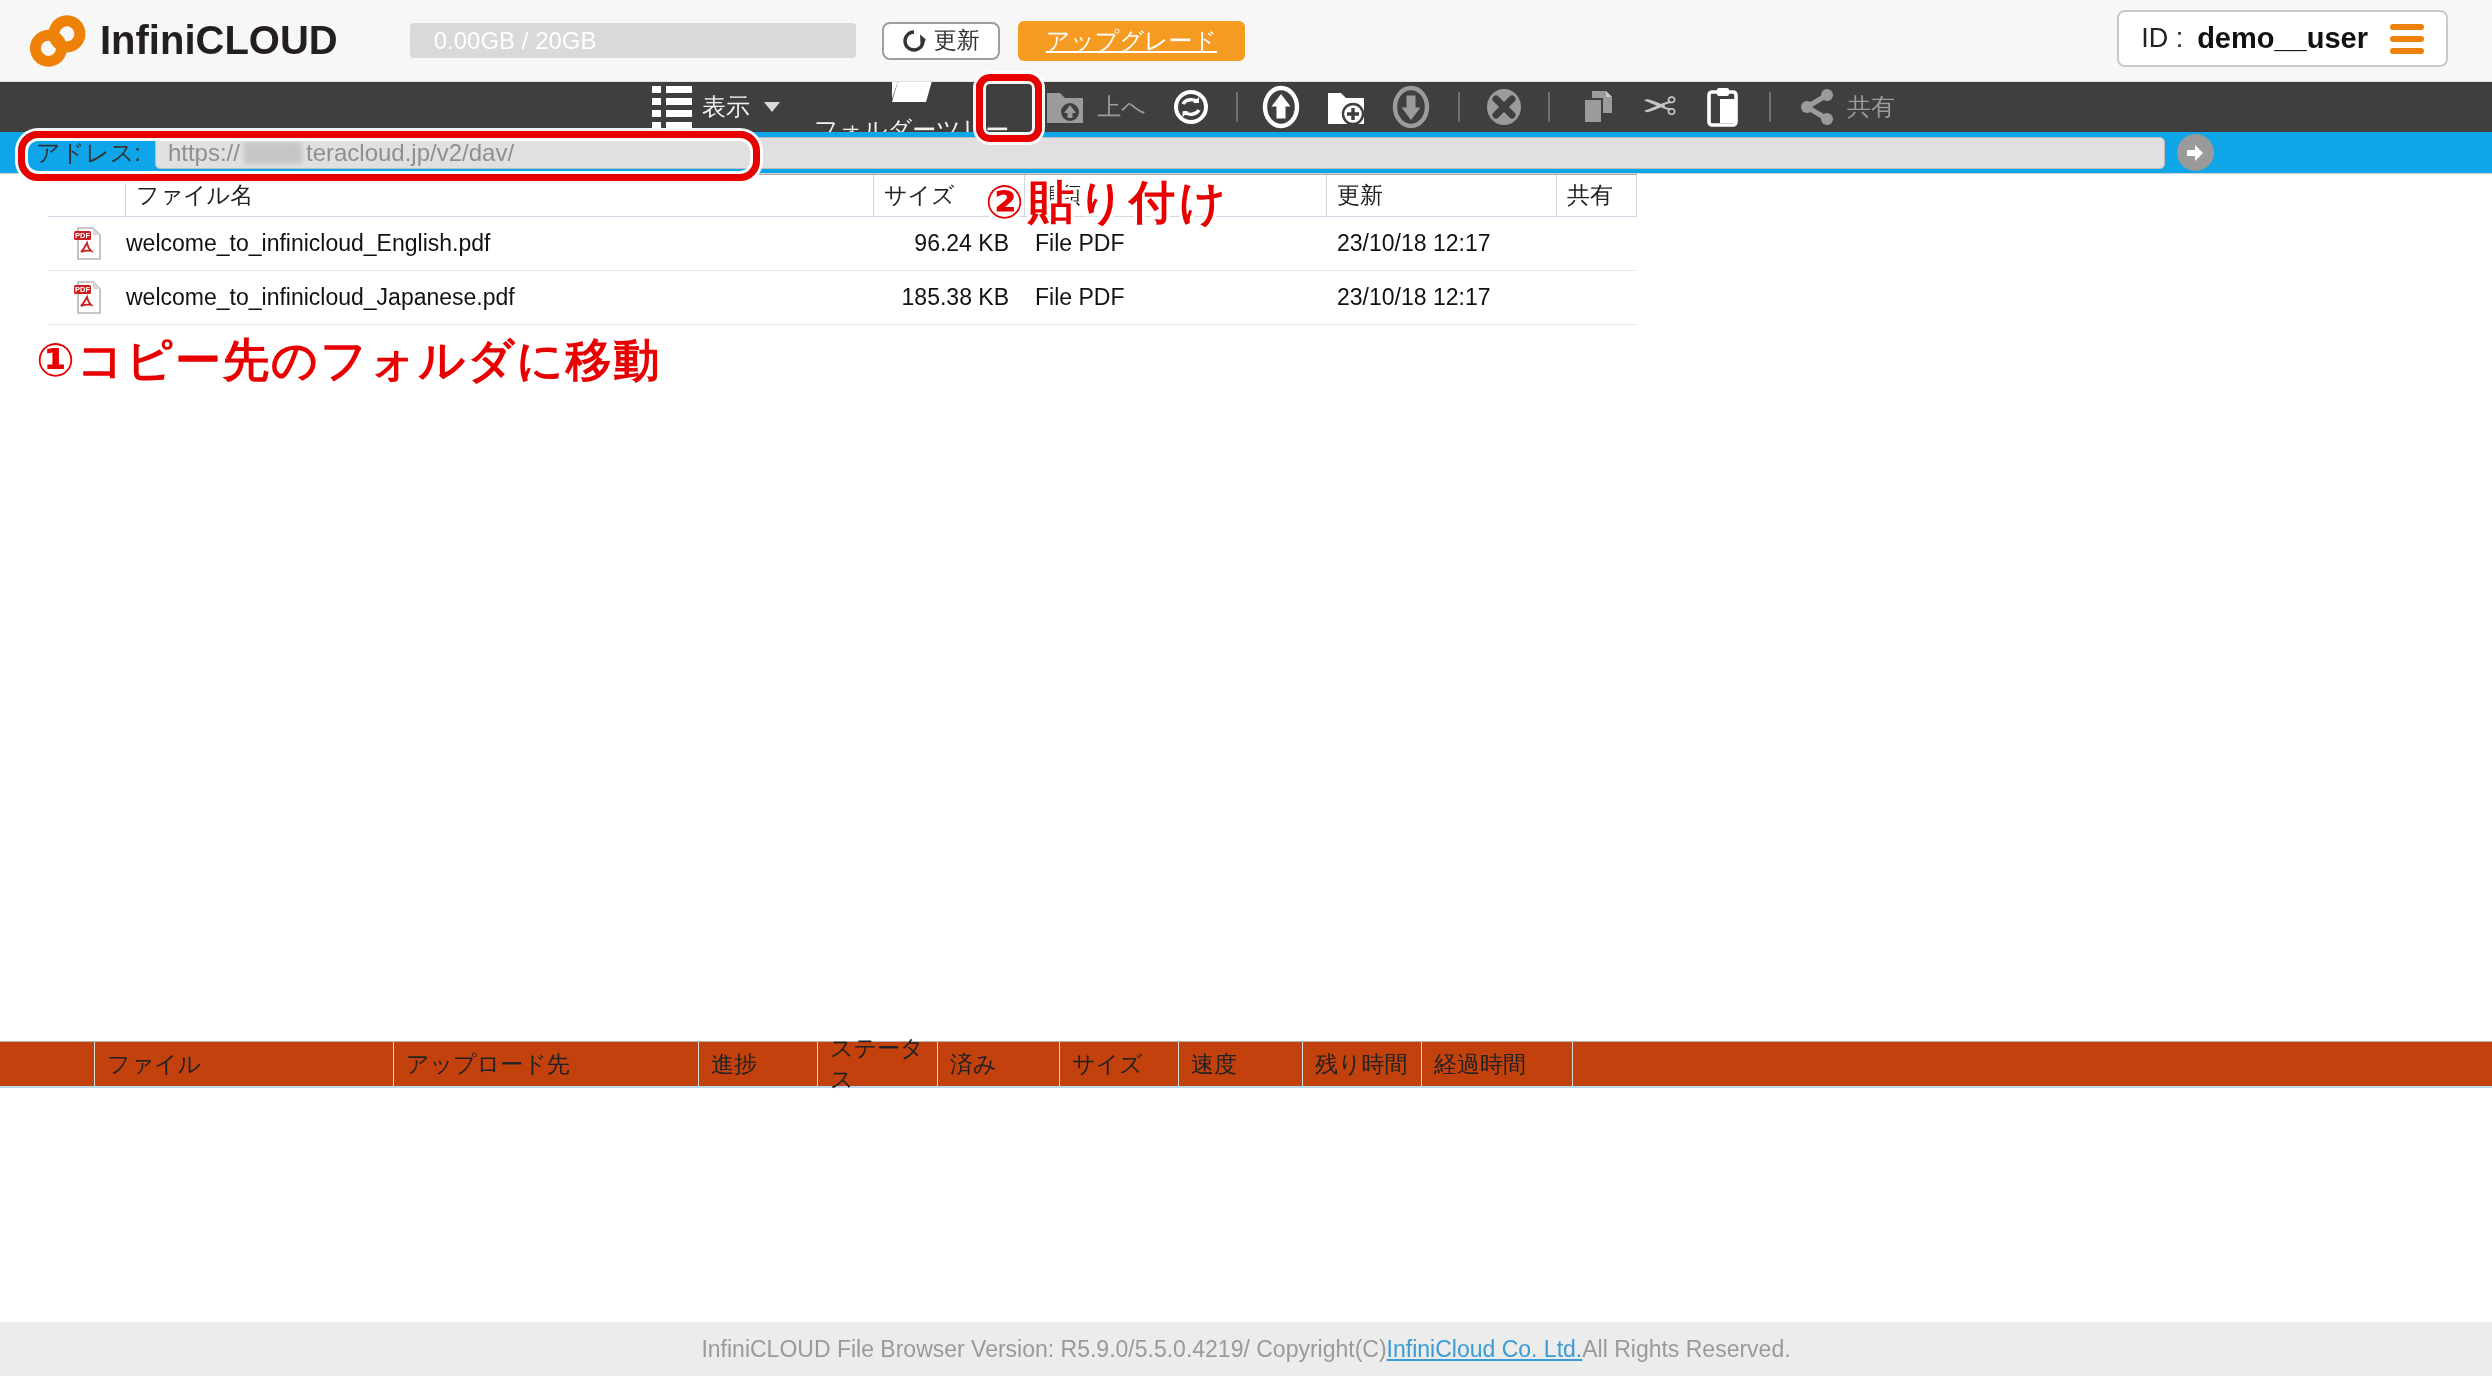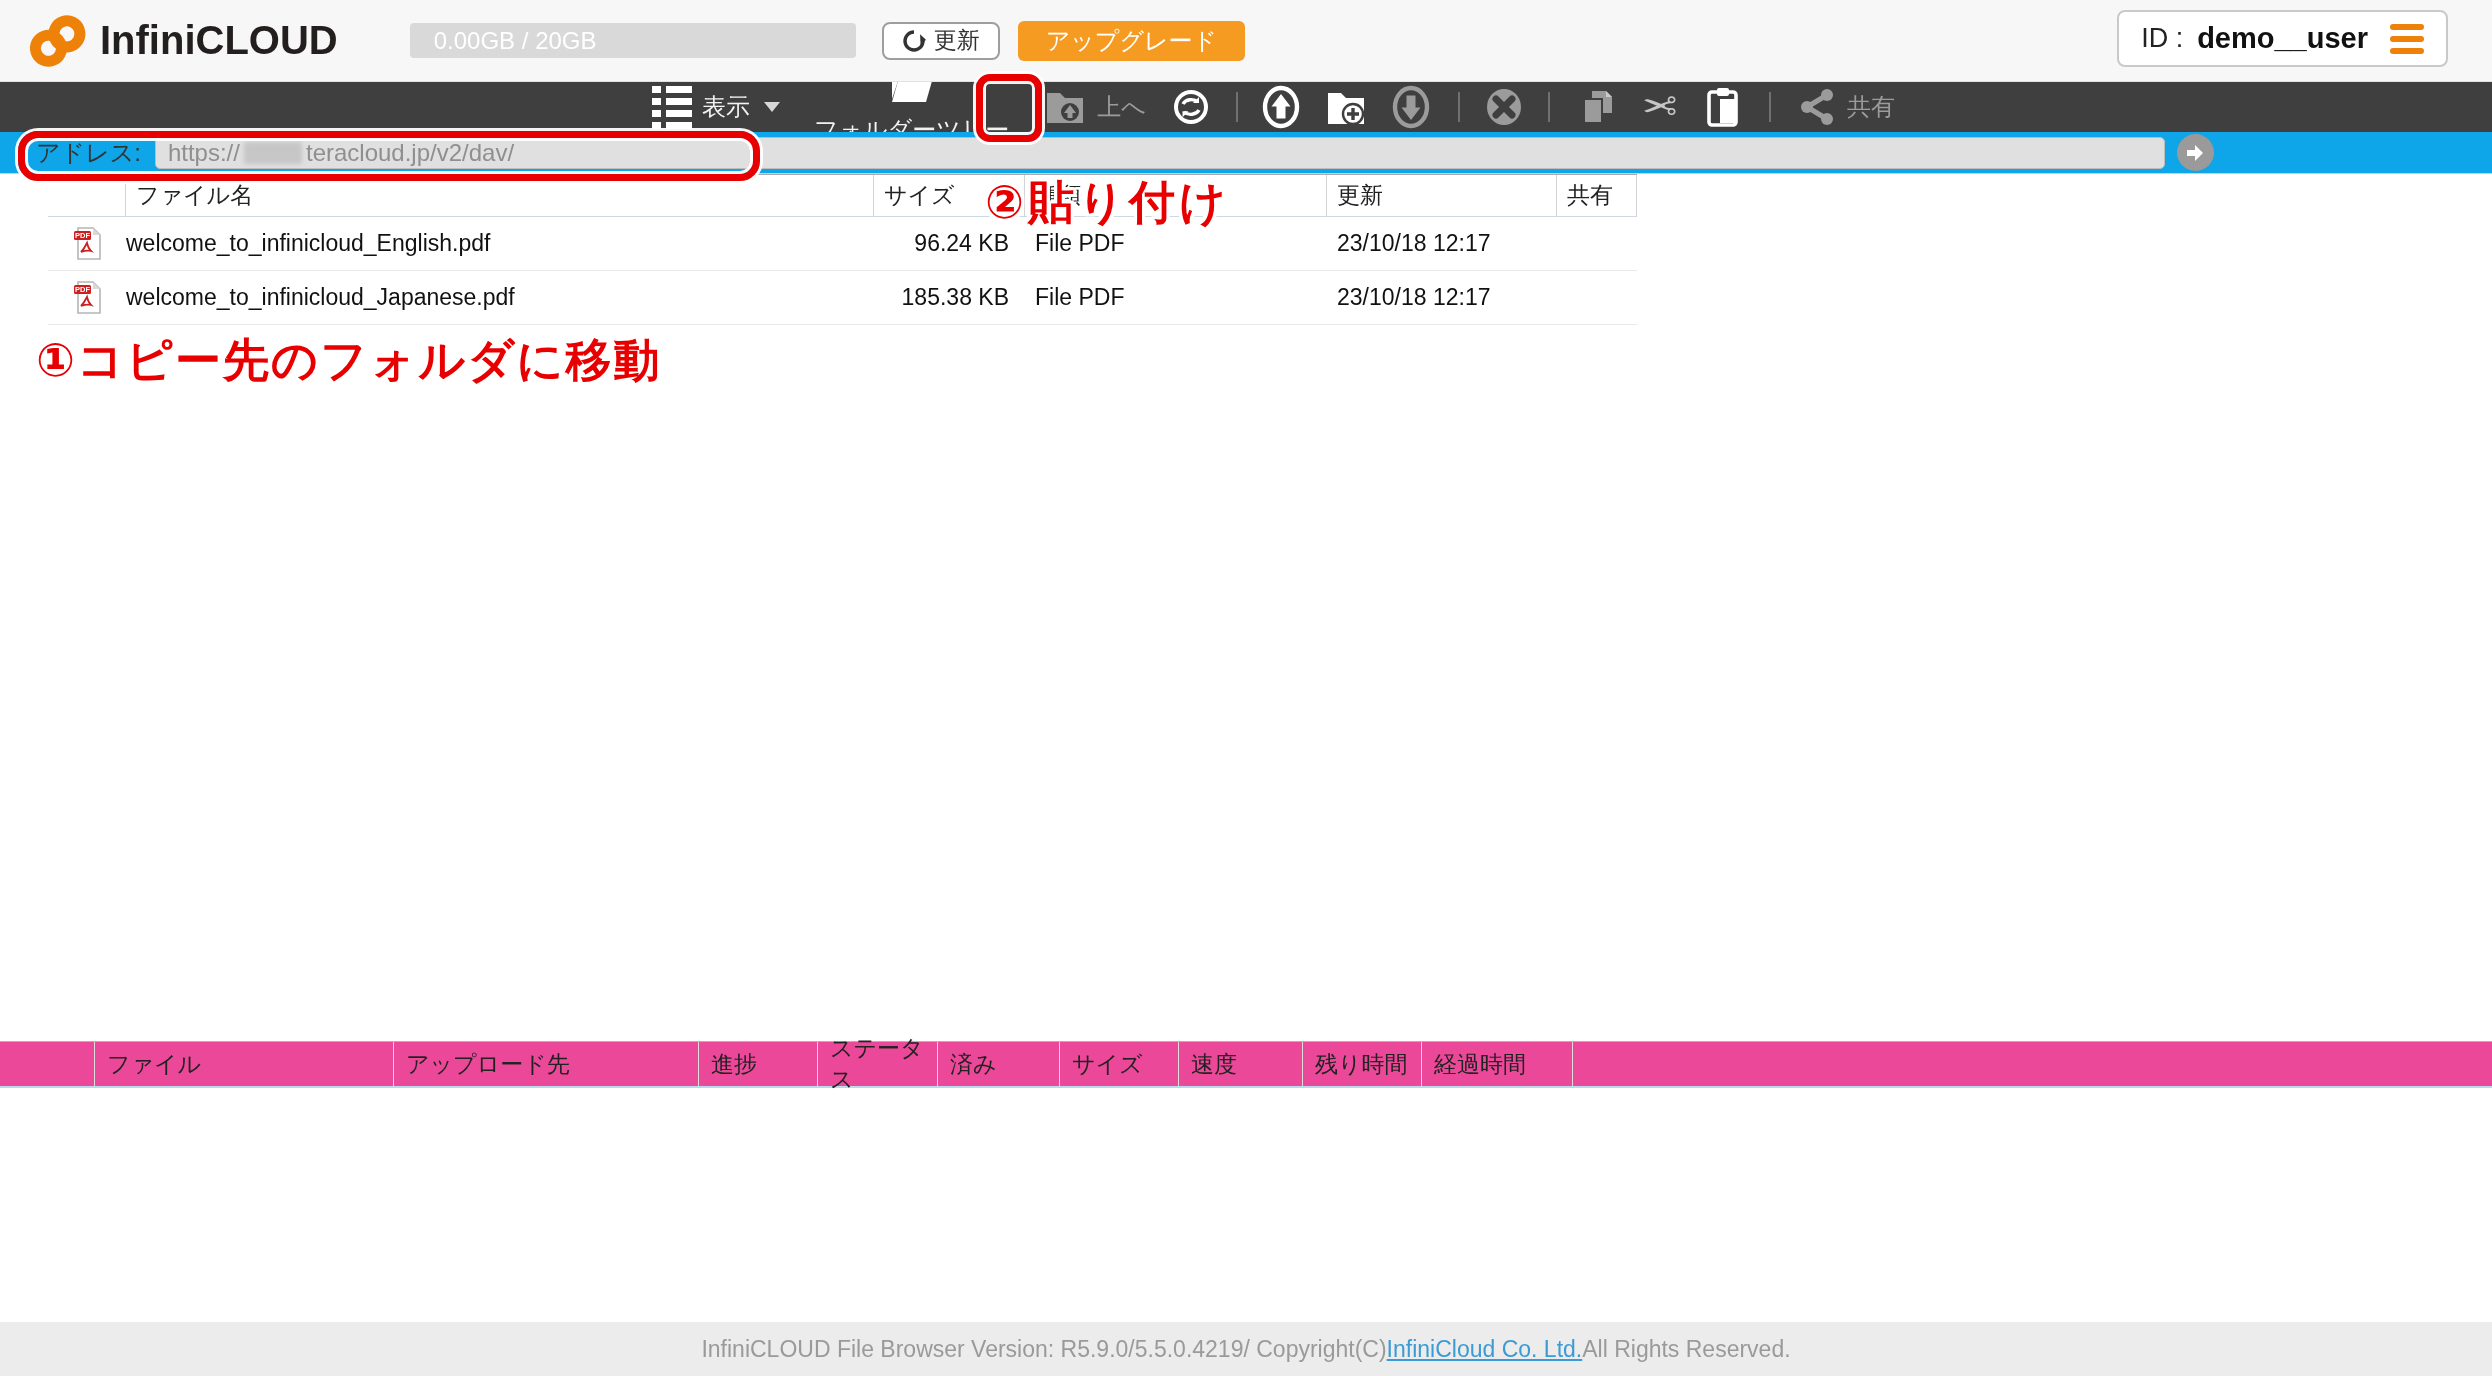--- a/index.html
+++ b/index.html
@@ -22,21 +22,21 @@
   }
   .storage-text { color:#ffffff; font-size:24px; padding-left:24px; }
   .refresh-btn {
     margin-left:26px; height:38px; padding:0 18px; background:#fff;
     border:2px solid #9e9e9e; border-radius:8px; display:flex; align-items:center;
     gap:8px; font-size:23px; color:#333; cursor:pointer;
   }
   .upgrade-btn {
     margin-left:18px; height:40px; padding:0 28px; background:#f59b22;
     border:none; border-radius:6px; color:#ffffff; font-size:24px; cursor:pointer;
-    display:flex; align-items:center;
+    display:flex; align-items:center;text-decoration:underline;
   }
   .id-box {
     position:absolute; right:44px; top:10px; height:57px; background:#fff;
     border:2px solid #c9c9c9; border-radius:8px; display:flex; align-items:center;
     padding:0 22px; gap:14px; cursor:pointer;
   }
   .id-label { font-size:27px; color:#222; }
   .id-value { font-size:29px; font-weight:bold; color:#111; }
   .burger { display:flex; flex-direction:column; gap:6px; margin-left:8px; }
   .burger span { display:block; width:34px; height:6px; background:#ee8208; border-radius:3px; }
@@ -96,21 +96,21 @@
   .c4 { width:230px; }
   .c5 { width:80px; }
   .ft-row .c0 { display:flex; justify-content:center; }
   .ft-row .c2 { text-align:right; padding-right:16px; }
   .ft-row .c3, .ft-row .c4 { padding-left:10px; }
 
   
   .transfer-table {
     position:absolute; left:0; top:1041px; width:2492px; height:47px;
     border-top:1px solid #b3b3b3; border-bottom:2px solid #bcd8ee;
-    display:flex; align-items:stretch; font-size:23px; color:#222; background:#ec4899;
+    display:flex; align-items:stretch; font-size:23px; color:#222; background:#c2410c;
   }
   .tt-cell { display:flex; align-items:center; padding-left:12px; border-right:1px solid #dcdcdc; }
   .tt-c0 { width:95px; }
   .tt-c1 { width:299px; }
   .tt-c2 { width:305px; }
   .tt-c3 { width:119px; }
   .tt-c4 { width:120px; }
   .tt-c5 { width:122px; }
   .tt-c6 { width:119px; }
   .tt-c7 { width:124px; }

